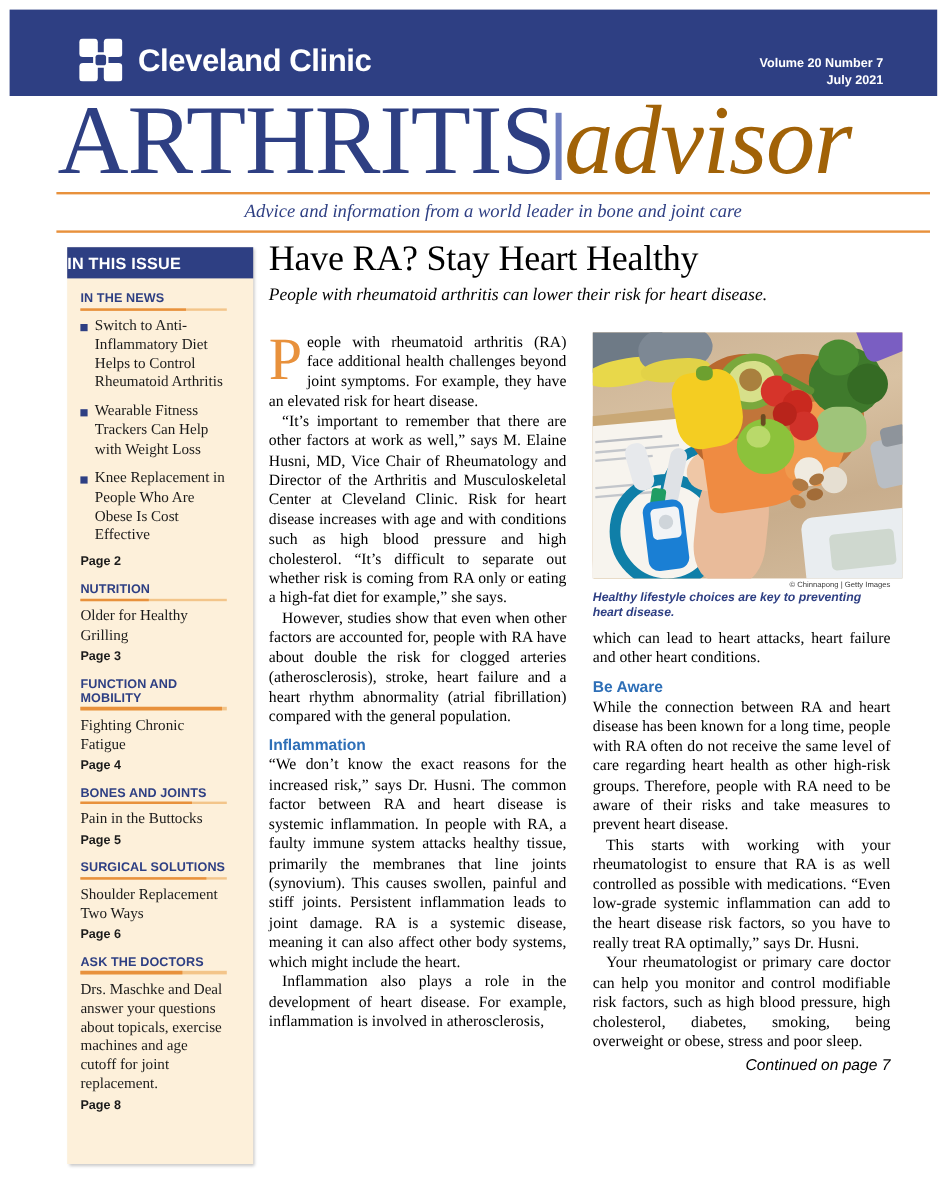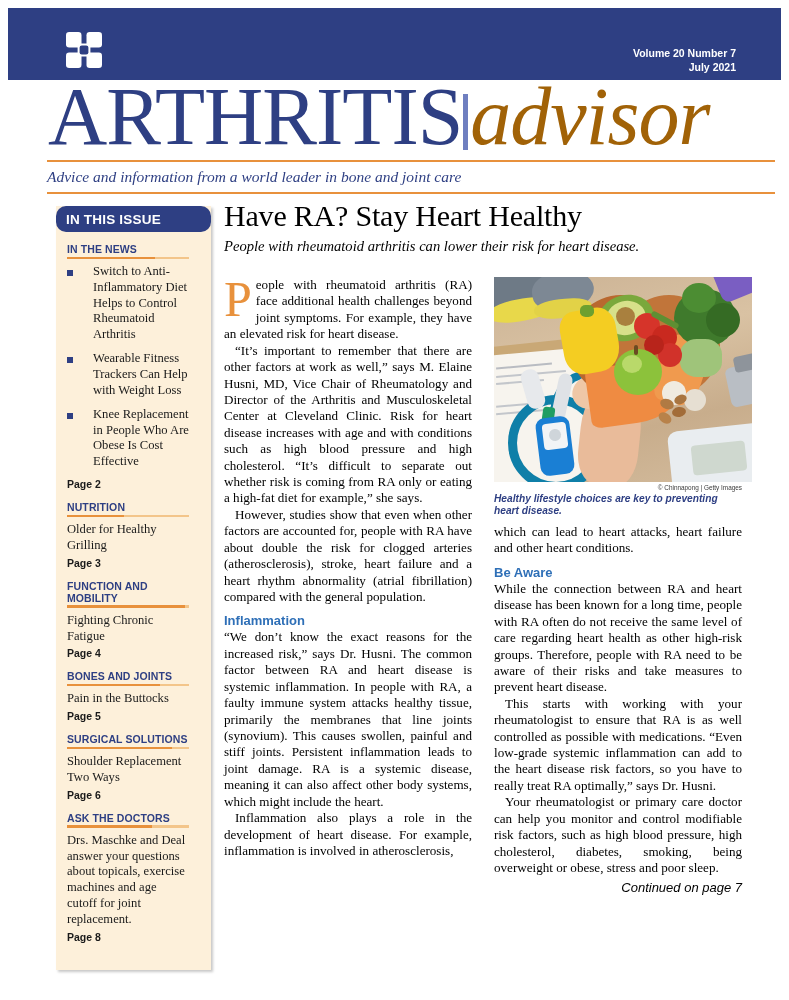--- a/index.html
+++ b/index.html
@@ -19,36 +19,36 @@
   .masthead{position:absolute;left:8px;top:80px;width:773px;height:85px;background:#ffffff;}
   .mast-title{position:absolute;left:40px;top:-4px;width:700px;white-space:nowrap;}
   .mast-arth{font-family:"Liberation Serif",serif;font-size:82px;color:#2e3f83;
              letter-spacing:-1px;line-height:1;}
   .mast-bar{display:inline-block;width:5px;height:56px;background:#6f7fc0;
             vertical-align:-6px;margin:0 2px 0 1px;}
   .mast-adv{font-family:"Liberation Serif",serif;font-style:italic;font-size:82px;
             color:#a16207;letter-spacing:-1px;line-height:1;}
 
   .rule-orange{position:absolute;left:47px;width:728px;height:1.6px;background:#e8913c;}
-  .tagline{position:absolute;left:47px;top:168px;width:728px;text-align:left;
+  .tagline{position:absolute;left:47px;top:168px;width:728px;text-align:center;
            font-family:"Liberation Serif",serif;font-style:italic;font-size:15.5px;color:#2e3f83;}
 
   
   .sidebar{position:absolute;left:56px;top:206px;width:155px;height:764px;
            background:#fdf0da;box-shadow:1.5px 1.5px 2.5px rgba(0,0,0,.22);}
   .sb-head{height:26px;background:#2e3f83;color:#ffffff;display:flex;align-items:center;
-           padding-left:10px;font-family:"Liberation Sans",sans-serif;font-weight:bold;
-           font-size:13.5px;letter-spacing:.2px;border-radius:10px;}
+           padding-left:0;font-family:"Liberation Sans",sans-serif;font-weight:bold;
+           font-size:13.5px;letter-spacing:.2px;}
   .sb-body{padding:11px 22px 10px 11px;}
   .sb-sec{margin-bottom:11px;}
   .sb-sec-title{font-family:"Liberation Sans",sans-serif;font-weight:bold;font-size:10.5px;
                 color:#2e3f83;letter-spacing:.1px;}
   .sb-underline{position:relative;height:2.4px;margin:1.5px 0 5px 0;background:#f3c58a;}
   .sb-underline i{position:absolute;left:0;top:0;height:2.4px;background:#e8913c;display:block;}
-  .sb-item{display:flex;gap:20px;margin-bottom:8px;}
+  .sb-item{display:flex;gap:6px;margin-bottom:8px;}
   .sb-bullet{flex:none;width:6px;height:6px;background:#2e3f83;margin-top:6px;}
   .sb-text{font-family:"Liberation Serif",serif;font-size:12.6px;line-height:1.26;color:#1a1a1a;}
   .sb-line{font-family:"Liberation Serif",serif;font-size:12.6px;line-height:1.26;color:#1a1a1a;
            margin-bottom:3px;}
   .sb-page{font-family:"Liberation Sans",sans-serif;font-weight:bold;font-size:10.5px;color:#1a1a1a;
            margin-top:1px;}
 
   
   .article{position:absolute;left:224px;top:200px;width:518px;}
   .headline{font-family:"Liberation Serif",serif;font-size:30px;color:#000000;line-height:1.08;
@@ -88,20 +88,21 @@
   <div class="topbar">
     <div class="logo-wrap">
       <svg class="cc-logo" viewBox="0 0 36 36">
         <rect x="0" y="0" width="15.5" height="15.5" rx="3.2" fill="#ffffff"></rect>
         <rect x="20.5" y="0" width="15.5" height="15.5" rx="3.2" fill="#ffffff"></rect>
         <rect x="0" y="20.5" width="15.5" height="15.5" rx="3.2" fill="#ffffff"></rect>
         <rect x="20.5" y="20.5" width="15.5" height="15.5" rx="3.2" fill="#ffffff"></rect>
         <rect x="11.6" y="11.6" width="12.8" height="12.8" rx="3" fill="#ffffff"></rect>
         <rect x="13.6" y="13.6" width="8.8" height="8.8" rx="2.2" fill="#2e3f83"></rect>
       </svg>
+      <span class="cc-name">Cleveland Clinic</span>
     </div>
     <div class="volume">
       <div>Volume 20 Number 7</div>
       <div>July 2021</div>
     </div>
   </div>
 
   <div class="masthead">
     <div class="mast-title">
       <span class="mast-arth">ARTHRITIS</span><span class="mast-bar"></span><span class="mast-adv">advisor</span>

